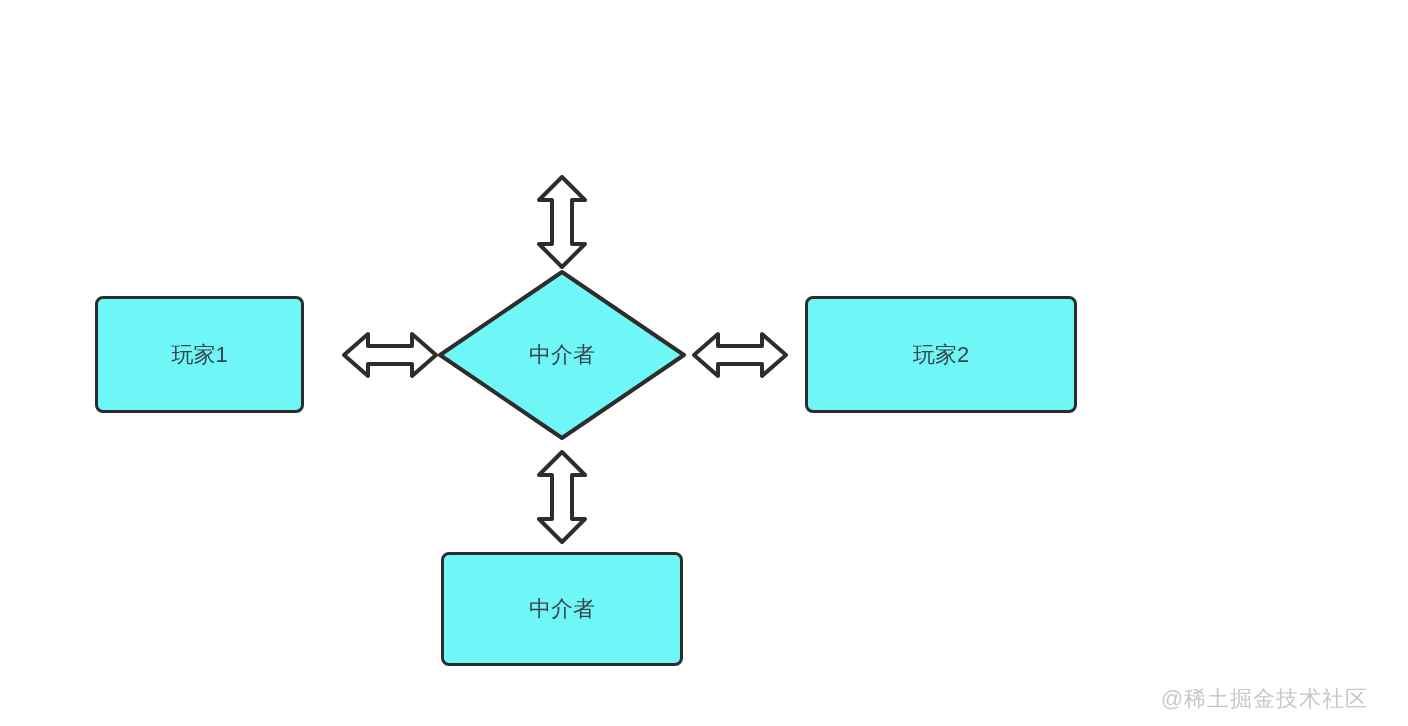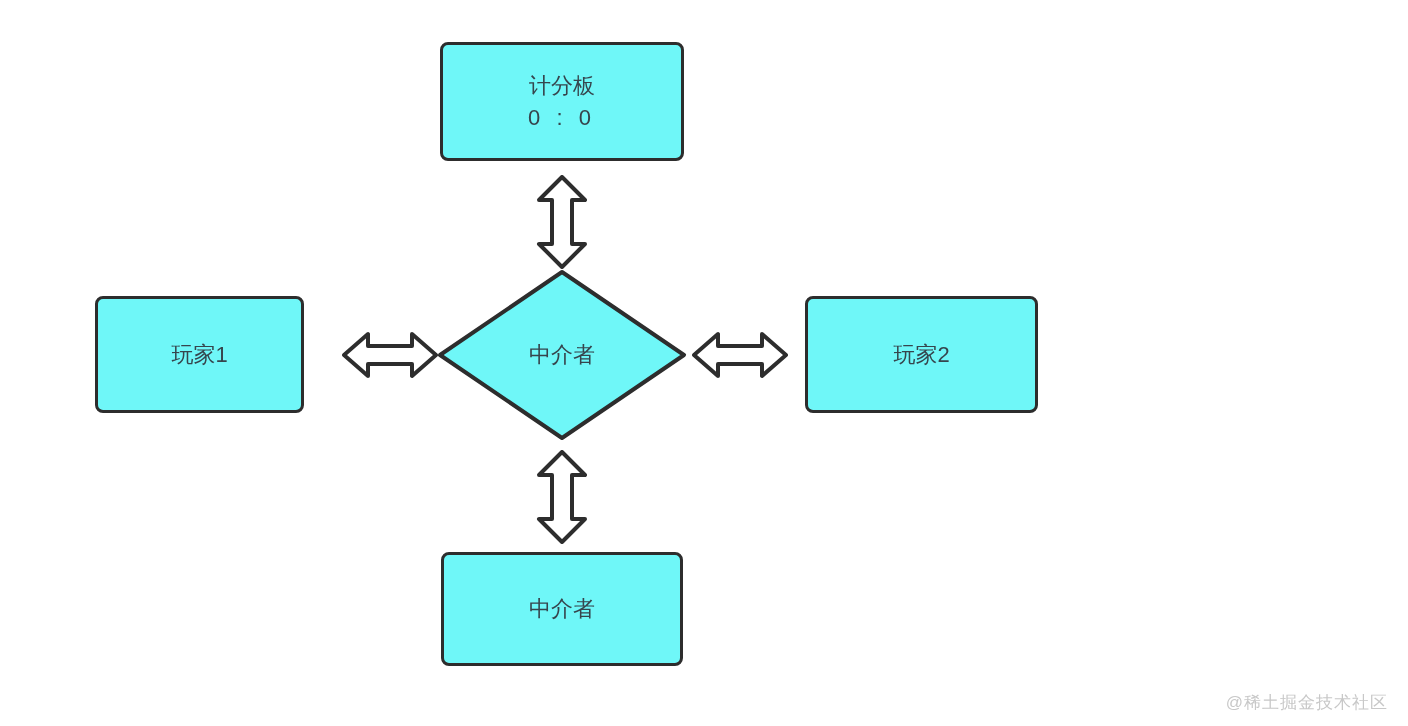--- a/index.html
+++ b/index.html
@@ -24,39 +24,35 @@
   .node-box .score{letter-spacing:5px;margin-top:2px;}
   .diamond-wrap{position:absolute;left:437px;top:269px;width:250px;height:172px;}
   .diamond-wrap svg{position:absolute;left:0;top:0;display:block;}
   .diamond-label{
     position:absolute;inset:0;display:flex;align-items:center;justify-content:center;
     color:#36454d;font-size:22px;
   }
   .arrow{position:absolute;}
   .arrow svg{display:block;}
   .watermark{
-    position:absolute;right:20px;bottom:12px;
-    color:#c8c8c8;font-size:17px;letter-spacing:1px;
+    position:absolute;right:40px;bottom:12px;
+    color:#c8c8c8;font-size:22px;letter-spacing:1px;
   }
 </style>
 </head>
 <body>
 
 <div class="canvas">
 
-  <div class="node-box" style="left:440px;top:42px;width:244px;height:119px;">
-    <div class="label">计分板</div>
-    <div class="score">0 : 0</div>
-  </div>
 
   <div class="node-box" style="left:95px;top:296px;width:209px;height:117px;">
     <div class="label">玩家1</div>
   </div>
 
-  <div class="node-box" style="left:805px;top:296px;width:233px;height:117px;">
+  <div class="node-box" style="left:805px;top:296px;width:272px;height:117px;">
     <div class="label">玩家2</div>
   </div>
 
   <div class="node-box" style="left:441px;top:552px;width:242px;height:114px;">
     <div class="label">中介者</div>
   </div>
 
   <div class="diamond-wrap">
     <svg width="250" height="172" viewBox="0 0 250 172">
       <polygon points="125,3 247,86 125,169 3,86" fill="#6ff7f8" stroke="#2d2d2d" stroke-width="4" stroke-linejoin="round"></polygon>

